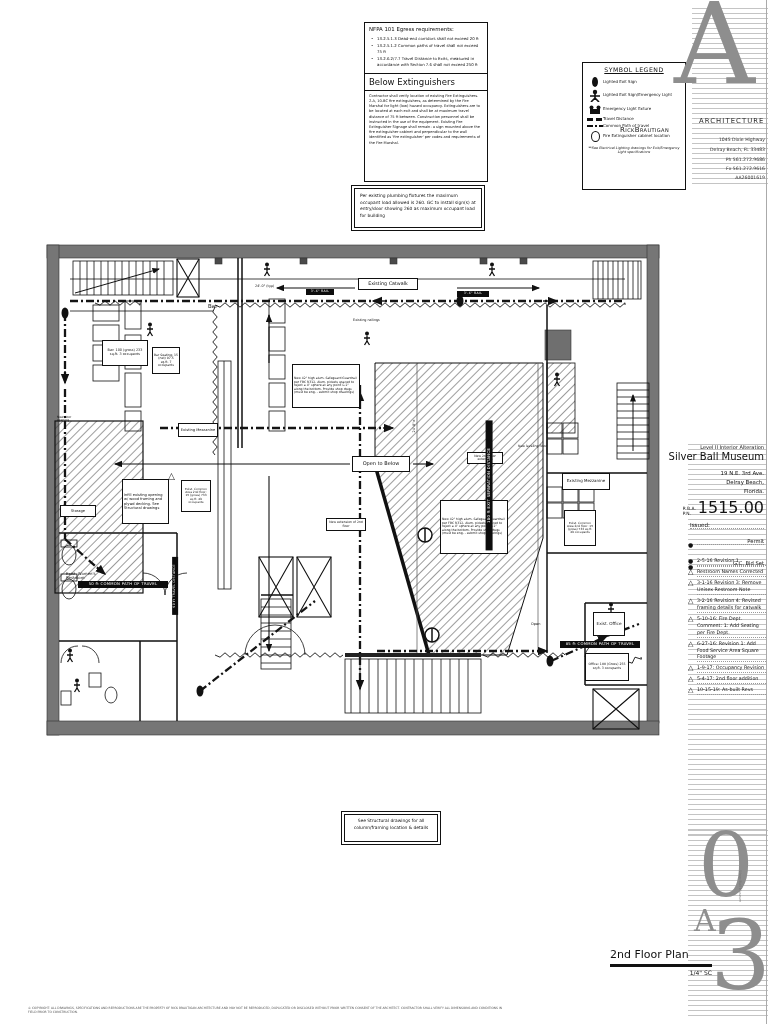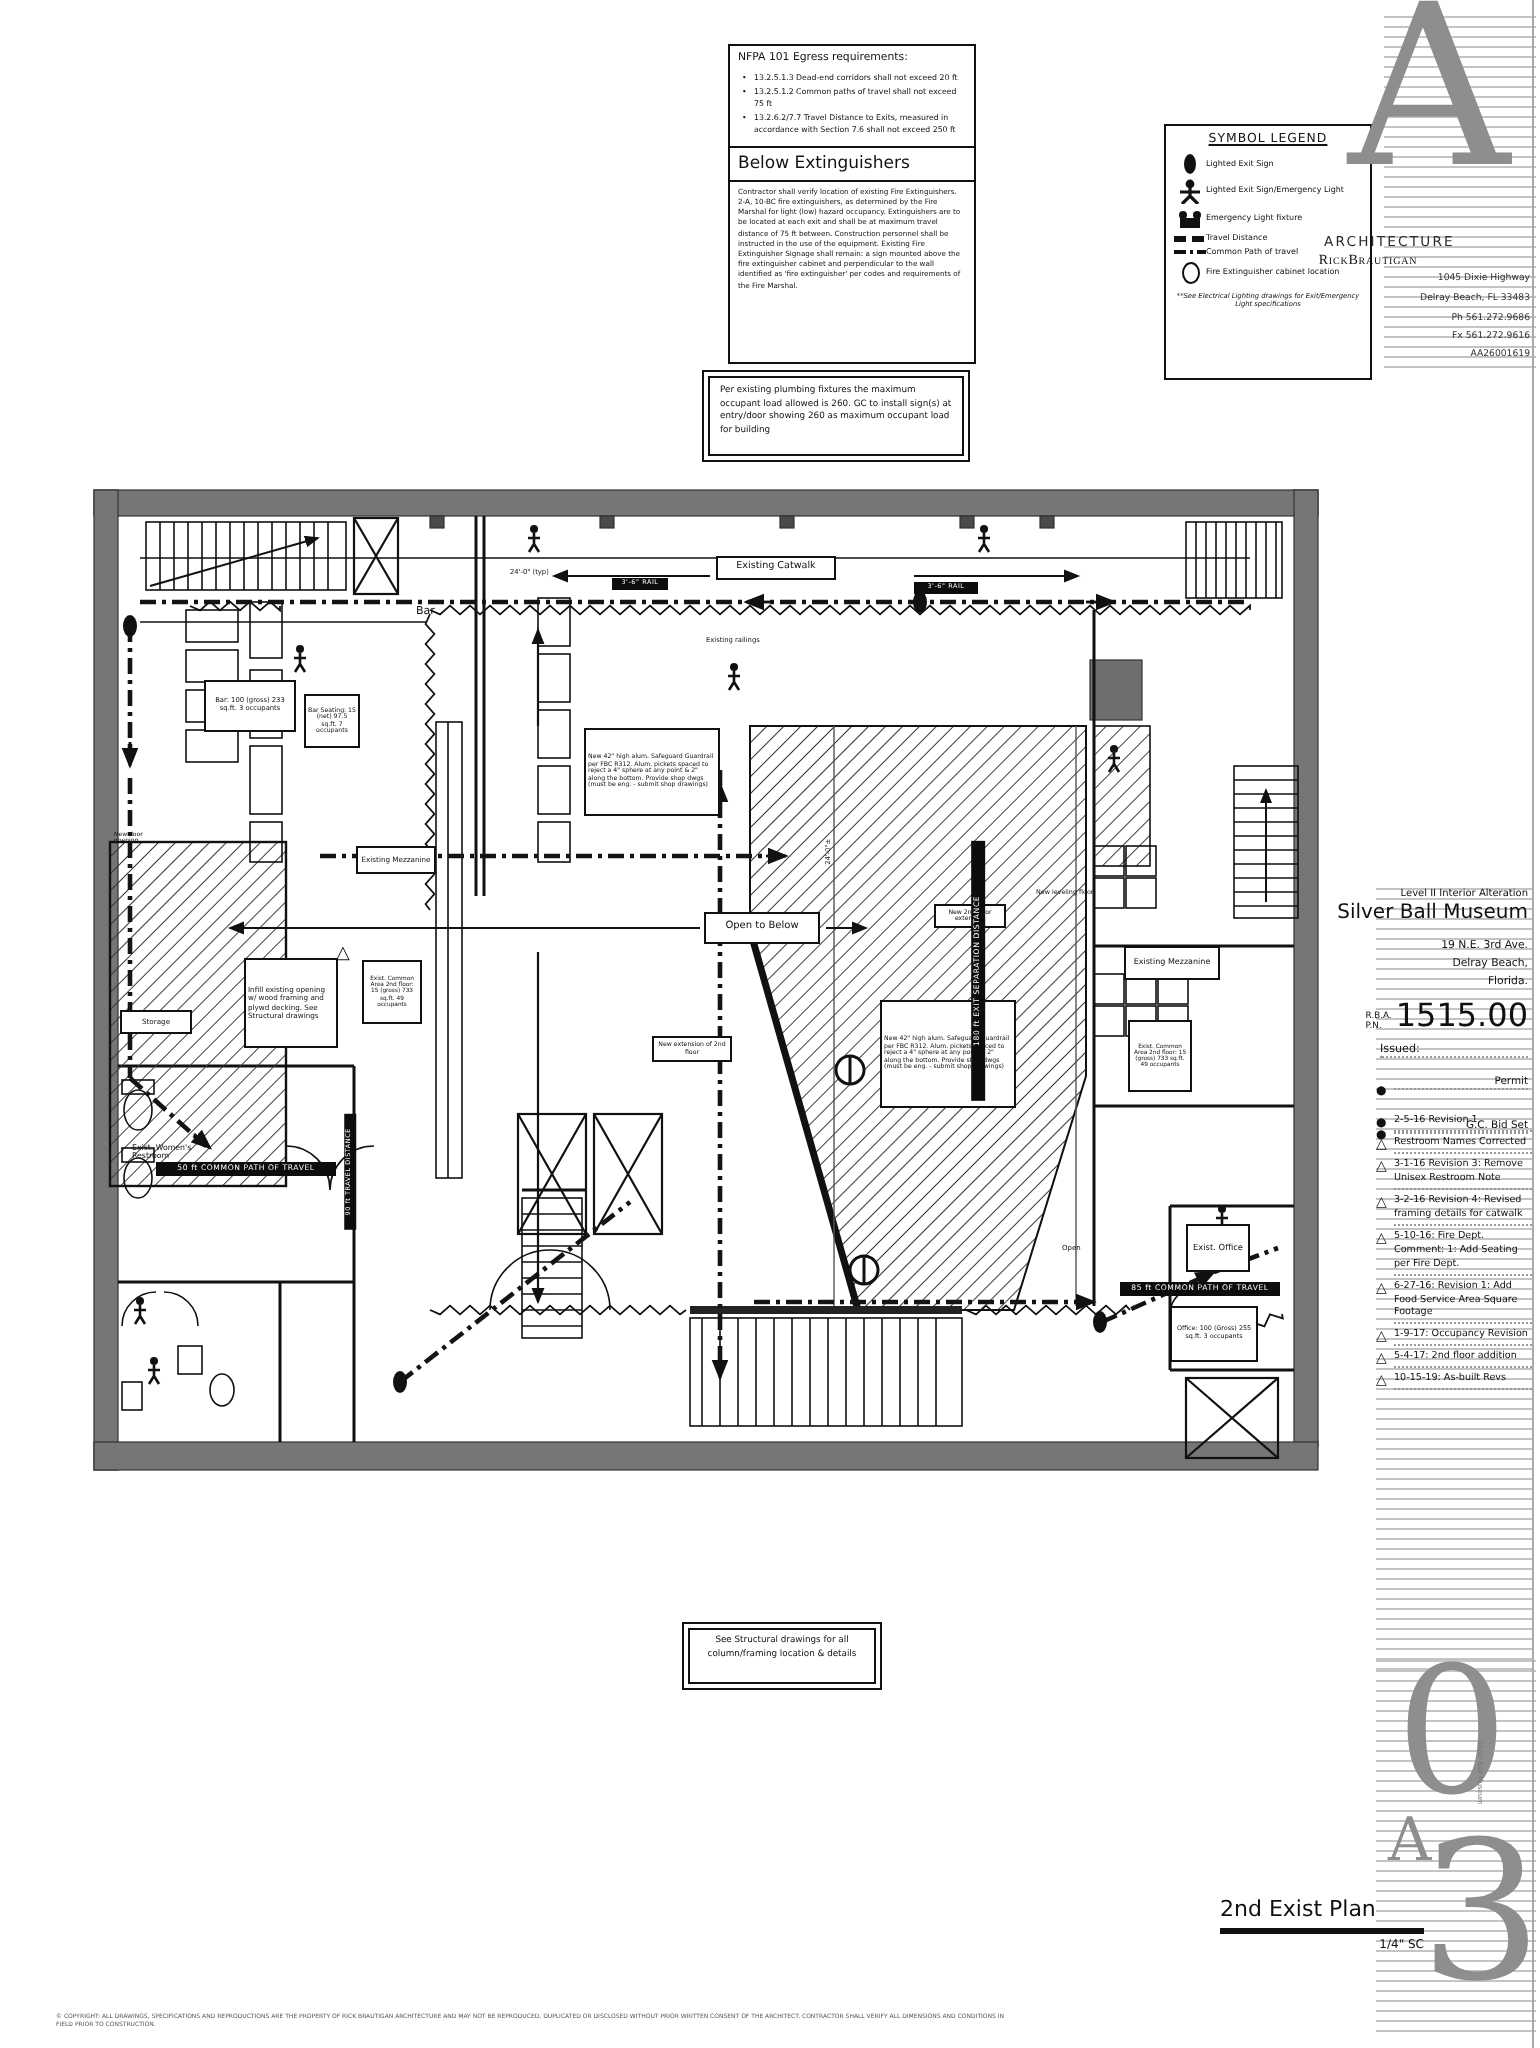--- a/index.html
+++ b/index.html
@@ -108,22 +108,22 @@
       <span class="lg-ic">
           <span class="ic-circ"></span>
         </span>
       <span class="lg-lb">Fire Extinguisher cabinet location</span>
     </div>
     <div class="lg-foot">**See Electrical Lighting drawings for Exit/Emergency Light specifications</div>
   </div>
 
   <div class="abs ruled" style="left:692px;top:4px;width:76px;height:182px;"></div>
   <div class="abs biglet" style="left:674px;top:-12px;font-size:112px;">A</div>
-  <div class="abs" style="left:644px;top:126px;width:80px;text-align:center;font-size:7px;font-variant:small-caps;letter-spacing:.4px;font-family:Liberation Serif, serif;">RickBrautigan</div>
-  <div class="abs" style="left:662px;top:117px;width:68px;font-size:6.8px;letter-spacing:1.1px;color:#2a2a2a;">ARCHITECTURE</div>
+  <div class="abs" style="left:620px;top:126px;width:80px;text-align:left;font-size:7px;font-variant:small-caps;letter-spacing:.4px;">RickBrautigan</div>
+  <div class="abs" style="left:699px;top:117px;width:68px;font-size:6.8px;letter-spacing:1.1px;color:#2a2a2a;">ARCHITECTURE</div>
   <div class="abs tb-r" style="left:690px;top:137px;width:75px;font-size:4.6px;color:#333;">1045 Dixie Highway</div>
   <div class="abs tb-r" style="left:690px;top:147px;width:75px;font-size:4.6px;color:#333;">Delray Beach, FL 33483</div>
   <div class="abs tb-r" style="left:690px;top:157px;width:75px;font-size:4.6px;color:#333;">Ph 561.272.9686</div>
   <div class="abs tb-r" style="left:690px;top:166px;width:75px;font-size:4.6px;color:#333;">Fx 561.272.9616</div>
   <div class="abs tb-r" style="left:690px;top:175px;width:75px;font-size:4.6px;color:#333;">AA26001619</div>
 
   <div class="abs ruled" style="left:688px;top:440px;width:78px;height:395px;"></div>
   <div class="abs tb-r" style="left:660px;top:444px;width:104px;font-size:5px;">Level II Interior Alteration</div>
   <div class="abs tb-r" style="left:636px;top:451px;width:128px;font-size:10px;">Silver Ball Museum</div>
   <div class="abs tb-r" style="left:690px;top:470px;width:74px;font-size:5.4px;">19 N.E. 3rd Ave.</div>
@@ -181,21 +181,21 @@
         <span class="rv-m"></span>
         <span class="rv-t">10-15-19: As-built Revs</span>
       </div>
   </div>
 
   <div class="abs ruled" style="left:688px;top:826px;width:80px;height:190px;"></div>
   <div class="abs biglet" style="left:698px;top:822px;font-size:88px;">0</div>
   <div class="abs biglet" style="left:694px;top:906px;font-size:30px;">A</div>
   <div class="abs biglet" style="left:710px;top:908px;font-size:96px;">3</div>
   <div class="abs" style="left:742px;top:870px;font-size:3.4px;color:#777;transform:rotate(90deg);transform-origin:left top;white-space:nowrap;">Silver Ball Museum</div>
-  <div class="abs" style="left:610px;top:948px;width:104px;font-size:11px;">2nd Exist Plan</div>
+  <div class="abs" style="left:610px;top:948px;width:104px;font-size:11px;">2nd Floor Plan</div>
   <div class="abs" style="left:610px;top:964px;width:102px;height:2.6px;background:#111;"></div>
   <div class="abs tb-r" style="left:612px;top:969px;width:100px;font-size:6px;">1/4" SC</div>
   <div class="abs" style="left:766px;top:0;width:.6px;height:1024px;background:#aaa;"></div>
 
   <div class="abs dblbox" style="left:344px;top:814px;width:92px;height:26px;">
     <div style="font-size:4.4px;line-height:1.5;padding:3px 4px;text-align:center;">See Structural drawings for all column/framing location &amp; details</div>
   </div>
 
   <svg class="abs" style="left:45px;top:243px;" width="616" height="500" viewBox="0 0 616 500">
     <defs>

